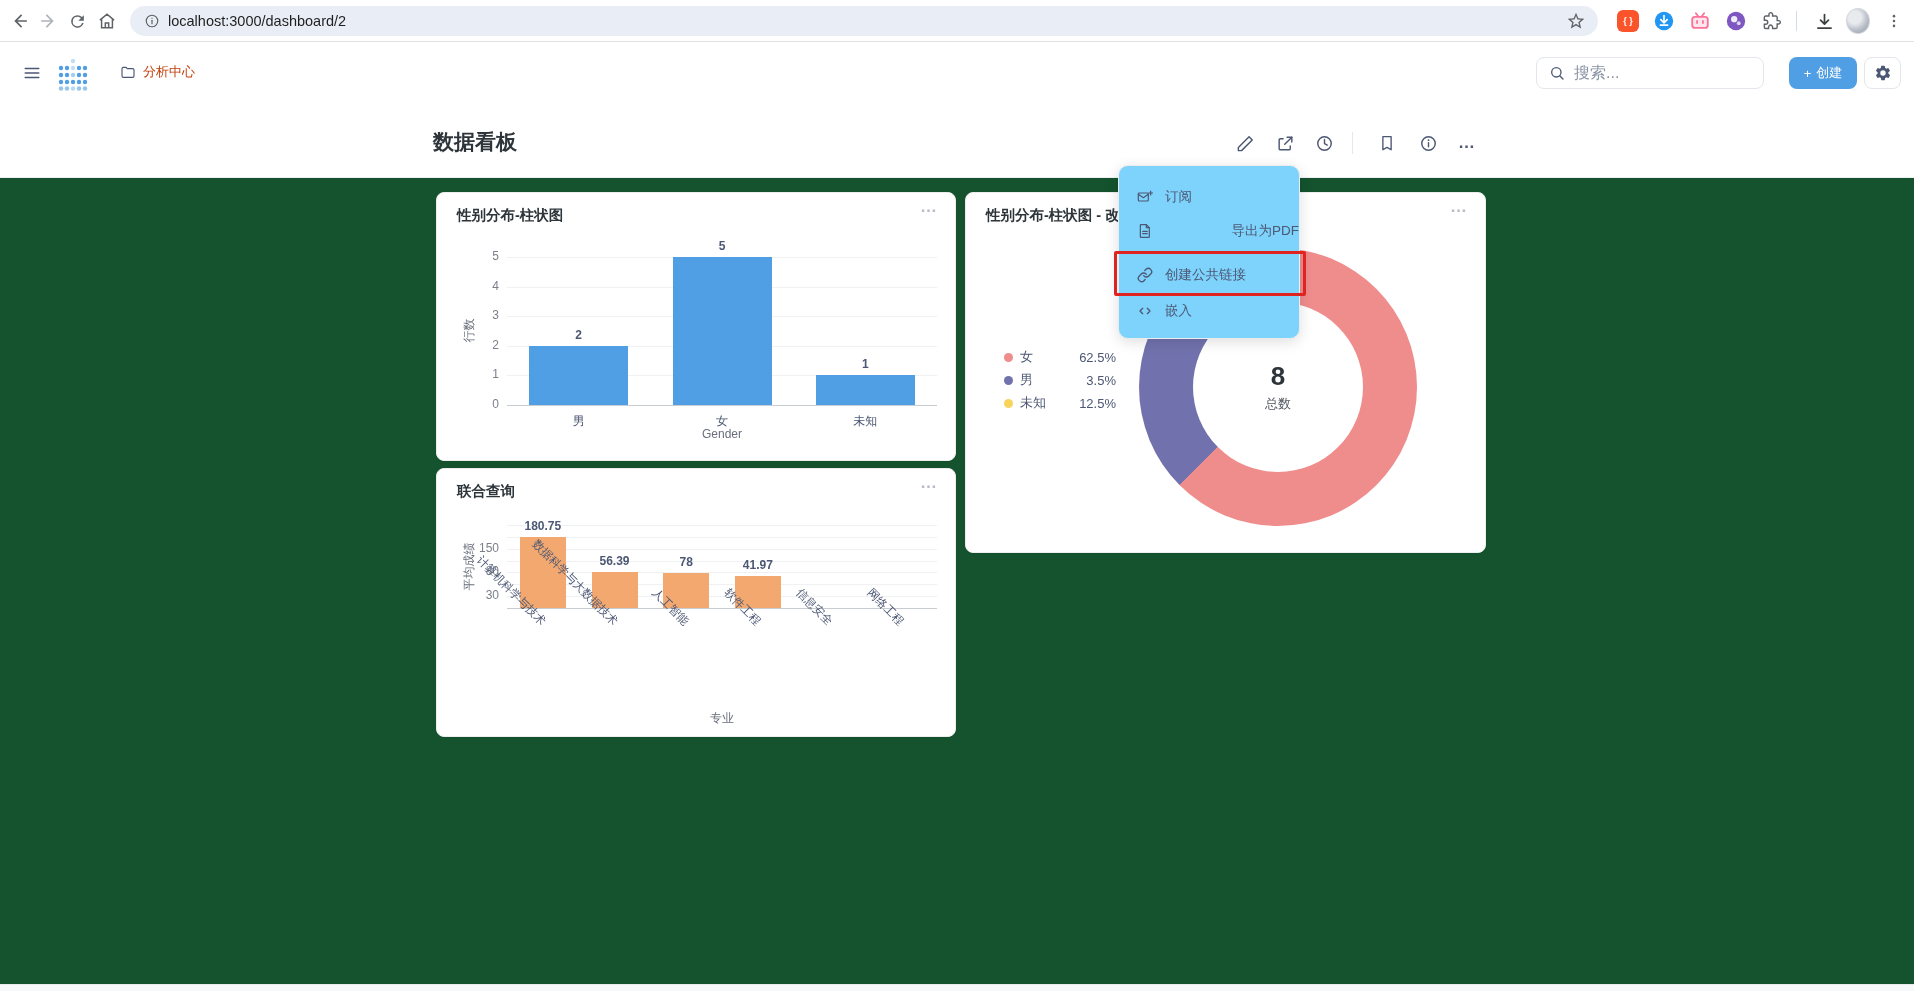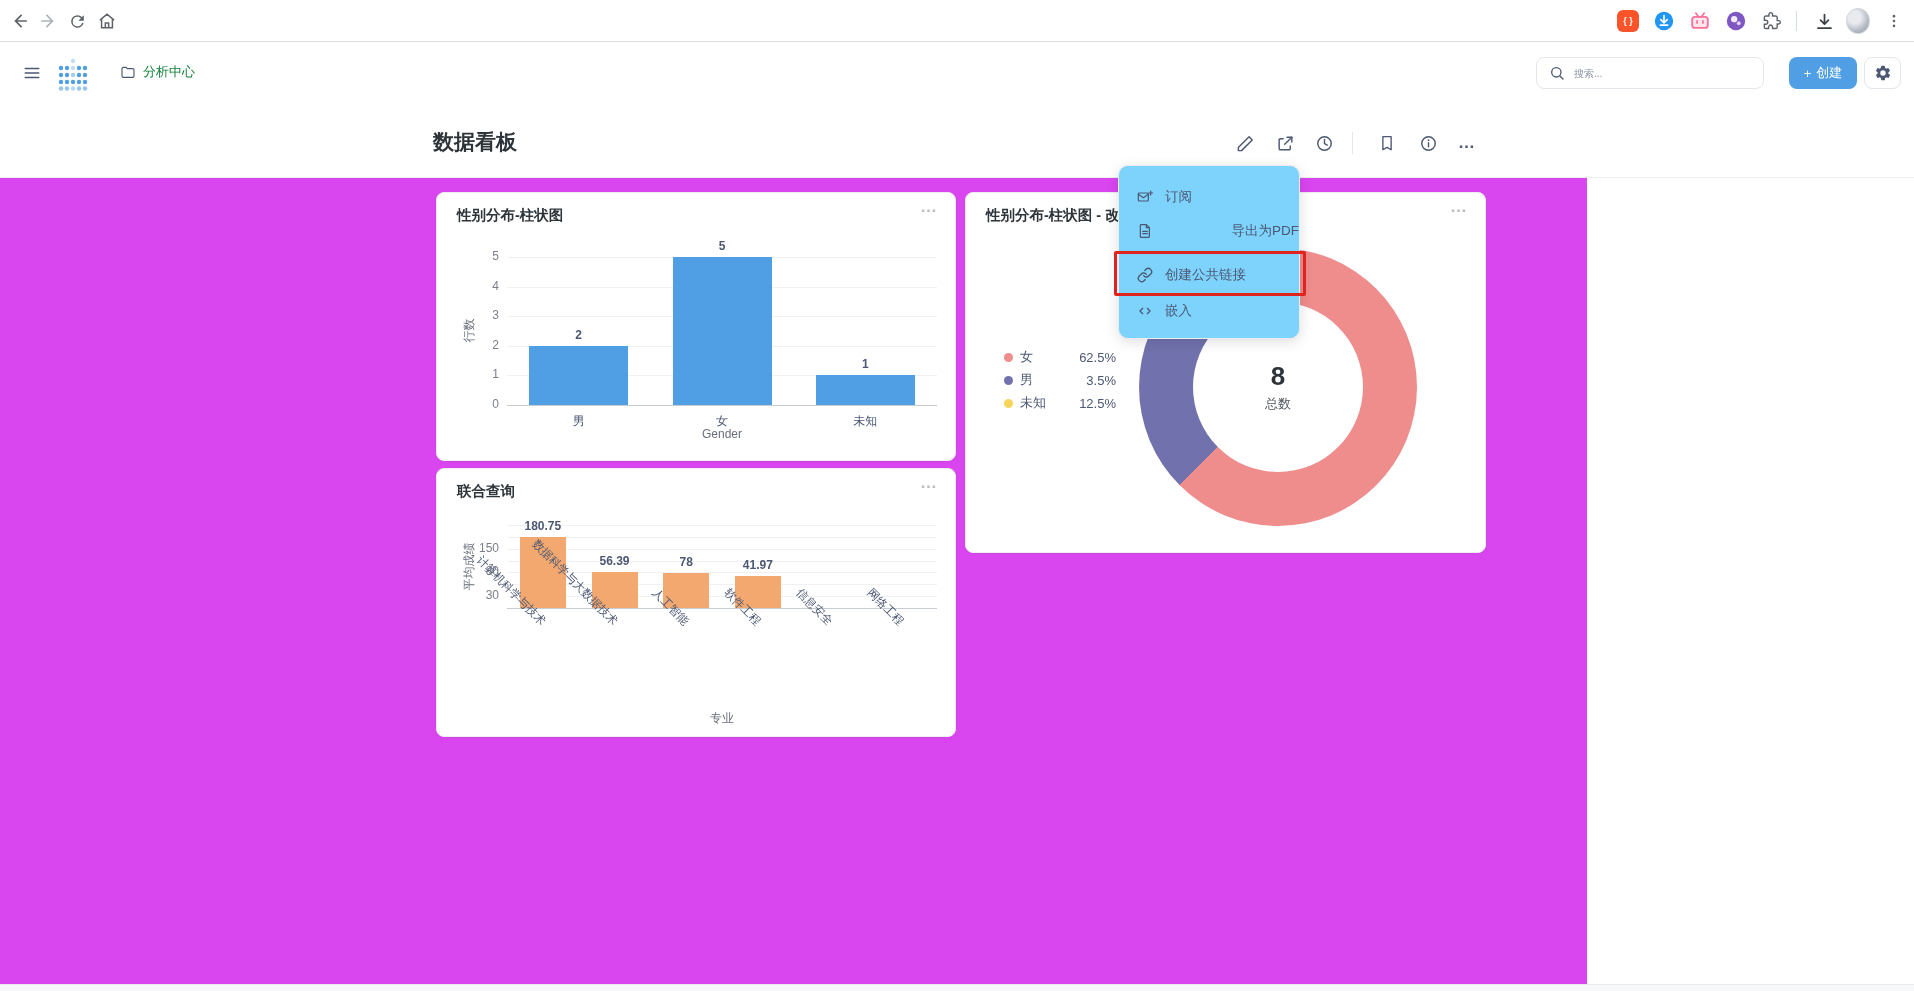--- a/index.html
+++ b/index.html
@@ -24,39 +24,39 @@
   .ext-badge { width:22px; height:22px; border-radius:6px; display:flex; align-items:center; justify-content:center; color:#fff; font-size:9px; font-weight:bold; }
   #avatar-circle { width:26px; height:26px; border-radius:50%;
     background:radial-gradient(circle at 35% 35%, #e8eaee 0 30%, #b9bfc9 60%, #8f97a3 100%); border:1px solid #d4d7dc; }
   .vsep { position:absolute; top:11px; width:1px; height:20px; background:#d2dcec; }
 
   
   #mb-header { position:absolute; left:0; top:42px; width:1914px; height:62px; background:#fff; }
   #hamburger { position:absolute; left:22px; top:22px; }
   #mb-logo { position:absolute; left:56px; top:15px; }
   #breadcrumb { position:absolute; left:120px; top:21px; display:flex; align-items:center; gap:7px;
-    font-size:13px; color:#15803d; }
+    font-size:13px; color:#c2410c; }
   #search-box { position:absolute; left:1536px; top:15px; width:228px; height:32px;
     border:1px solid #e3e7eb; border-radius:8px; background:#fff; display:flex; align-items:center; padding-left:12px; gap:9px; }
-  #search-box input { border:none; outline:none; font-size:10px; color:#4c5773; width:160px; background:transparent; font-family:inherit; }
+  #search-box input { border:none; outline:none; font-size:16px; color:#4c5773; width:160px; background:transparent; font-family:inherit; }
   #search-box input::placeholder { color:#8a93a3; }
   #create-btn { position:absolute; left:1789px; top:15px; width:68px; height:32px; border-radius:8px;
     background:#509ee3; color:#fff; font-size:13px; display:flex; align-items:center; justify-content:center; gap:5px; cursor:pointer; }
   #gear-btn { position:absolute; left:1864px; top:15px; width:37px; height:32px; border-radius:8px;
     border:1px solid #e3e7eb; display:flex; align-items:center; justify-content:center; }
 
   
   #title-row { position:absolute; left:0; top:104px; width:1914px; height:74px; background:#fff; border-bottom:1px solid #edeff2; }
   #page-title { position:absolute; left:433px; top:24px; font-size:21px; font-weight:bold; color:#2d353a; }
   .act-ic { position:absolute; top:28px; width:22px; height:22px; display:flex; align-items:center; justify-content:center; cursor:pointer; }
   #act-sep { position:absolute; left:1352px; top:28px; width:1px; height:22px; background:#e4e7eb; }
   #act-ellipsis { font-size:17px; color:#4c5773; letter-spacing:1px; font-weight:bold; }
 
   
-  #content { position:absolute; left:0; top:178px; width:1587px; height:806px; background:#d946ef; }
+  #content { position:absolute; left:0; top:178px; width:1914px; height:806px; background:#14532d; }
   .card { position:absolute; background:#fff; border:1px solid #ededed; border-radius:8px;
     box-shadow:0 1px 3px rgba(0,0,0,0.04); }
   #card-gender-bar { left:436px; top:14px; width:520px; height:269px; }
   #card-gender-donut { left:965px; top:14px; width:521px; height:361px; }
   #card-joint-query { left:436px; top:290px; width:520px; height:269px; }
   .card-title { position:absolute; left:20px; top:13px; font-size:14.5px; font-weight:bold; color:#2d353a; white-space:nowrap; }
   .card-menu { position:absolute; right:16px; top:4px; font-size:17px; color:#b9bcc6; letter-spacing:2px; cursor:pointer; font-weight:bold; }
 
   
   .chart { position:absolute; left:0; top:0; right:0; bottom:0; }
@@ -115,20 +115,35 @@
     <svg width="19" height="19" viewBox="0 0 24 24" fill="#5f6368">
         <path d="M17.65 6.35A7.95 7.95 0 0 0 12 4a8 8 0 1 0 7.73 10h-2.08A6 6 0 1 1 12 6c1.66 0 3.14.69 4.22 1.78L13 11h7V4l-2.35 2.35z"></path>
       </svg>
   </div>
   <div class="nav-ic" style="left:96px">
     <svg width="20" height="20" viewBox="0 0 24 24" fill="none" stroke="#5f6368" stroke-width="1.8">
         <path d="M3.5 11L12 3.8 20.5 11M5.5 9.5V20h13V9.5M10 20v-5.5h4V20"></path>
       </svg>
   </div>
 
+  <div id="url-pill">
+    <span id="pill-info">
+      <svg width="16" height="16" viewBox="0 0 24 24" fill="none" stroke="#5f6368" stroke-width="1.8" stroke-linecap="round">
+          <circle cx="12" cy="12" r="8.6"></circle>
+          <path d="M12 11v5"></path>
+          <path d="M12 7.8h.01"></path>
+        </svg>
+    </span>
+    <span id="url-text">localhost:3000/dashboard/2</span>
+    <span id="pill-star">
+      <svg width="20" height="20" viewBox="0 0 24 24" fill="#5f6368">
+          <path d="M22 9.24l-7.19-.62L12 2 9.19 8.63 2 9.24l5.46 4.73L5.82 21 12 17.27 18.18 21l-1.63-7.03L22 9.24zM12 15.4l-3.76 2.27 1-4.28-3.32-2.88 4.38-.38L12 6.1l1.71 4.04 4.38.38-3.32 2.88 1 4.28L12 15.4z"></path>
+        </svg>
+    </span>
+  </div>
 
   <div class="ext" style="left:1616px">
     <div class="ext-badge" style="background:#fb542b">{ }</div>
   </div>
   <div class="ext" style="left:1652px">
     <svg width="22" height="22" viewBox="0 0 24 24">
         <circle cx="12" cy="12" r="10" fill="#2196f3"></circle>
         <path d="M12 6v8M8.5 10.5L12 14l3.5-3.5M8 16.5h8" stroke="#fff" stroke-width="1.8" fill="none" stroke-linecap="round"></path>
       </svg>
   </div>

